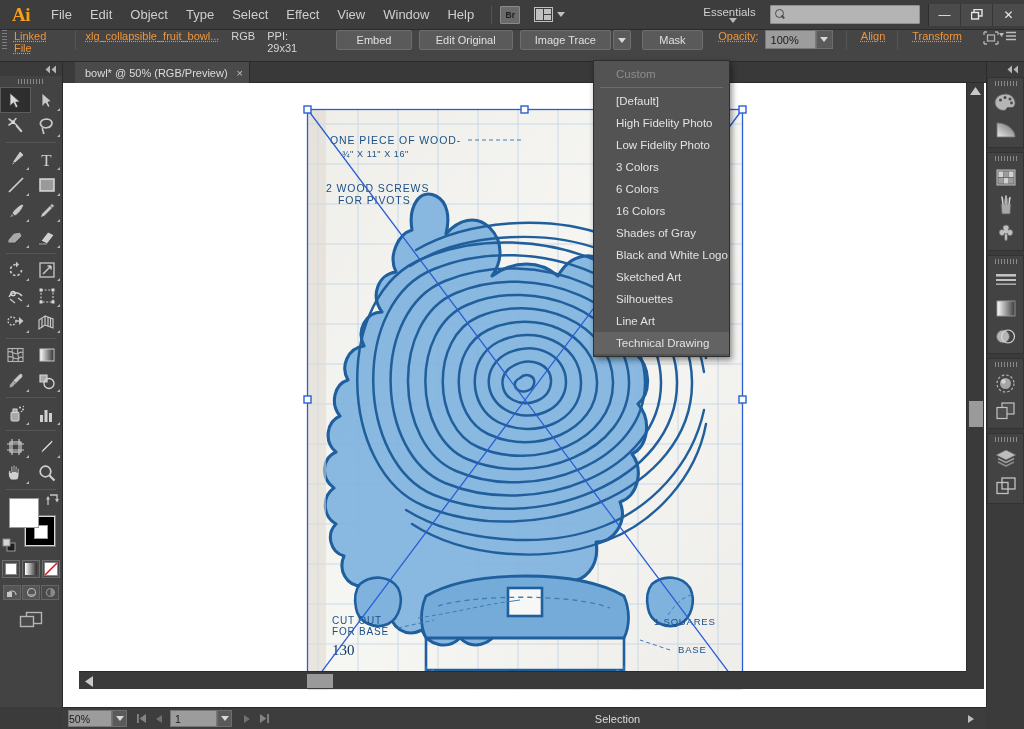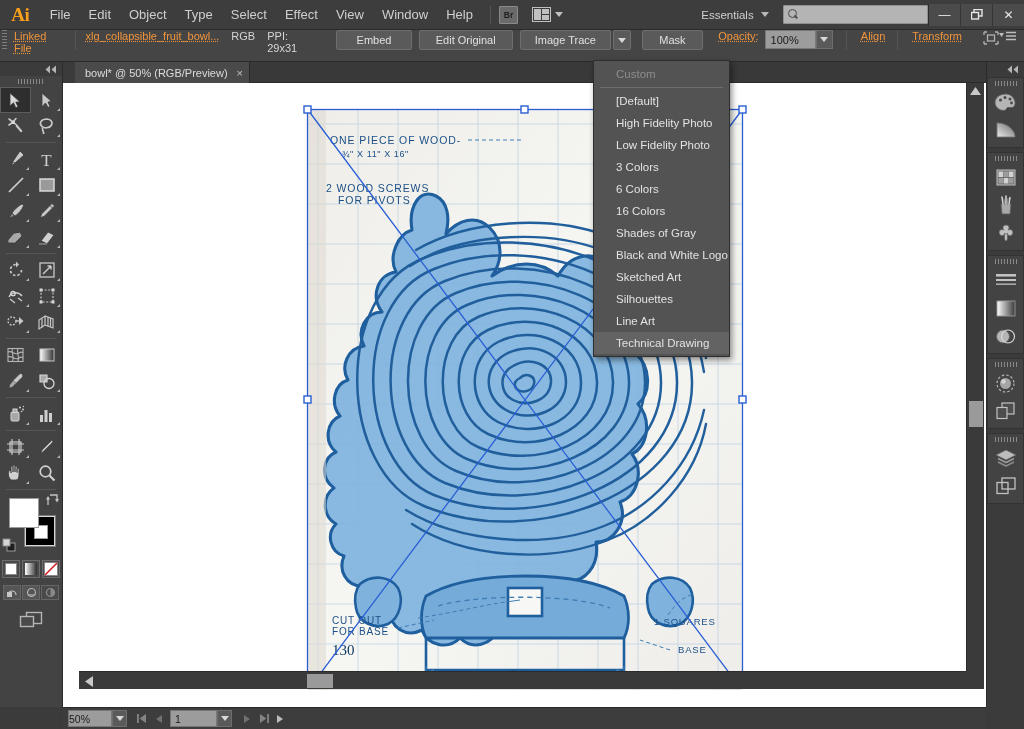--- a/index.html
+++ b/index.html
@@ -271,21 +271,21 @@
     <div class="menu-sep-v"></div>
     <div class="br-btn">Br</div>
     <div class="arrange-btn">
       <span class="arrange-icon">
           <i></i>
           <i></i>
           <i></i>
         </span>
       <span class="tri-down"></span>
     </div>
-    <div style="margin-left:138px;display:flex;align-items:center;">
+    <div style="margin-left:138px;display:flex;align-items:center;flex-direction:column;">
       <span class="ws-label">Essentials</span>
       <span class="tri-down" style="border-top-color:#b8b8b8;margin-left:7px;"></span>
     </div>
     <div class="search-box" style="margin-left:14px;">
       <span class="mag-icon"></span>
     </div>
     <div class="wincontrols">
       <div class="wc">—</div>
       <div class="wc">
         <svg width="12" height="11" viewBox="0 0 12 11">
@@ -977,20 +977,21 @@
     </div>
     <div class="nav-btn" style="margin-left:6px;">
       <span class="tri-r-dim"></span>
     </div>
     <div class="nav-btn">
       <svg width="10" height="9" viewBox="0 0 10 9">
           <path d="M1 0 L7.4 4.5 L1 9 Z" fill="#848484"></path>
           <rect x="8.2" y="0" width="1.8" height="9" fill="#848484"></rect>
         </svg>
     </div>
+    <div class="status-text">Selection</div>
     <div class="status-end">
       <span class="tri-r"></span>
     </div>
     <div style="width:7px;"></div>
   </div>
 
   <div class="dropdown">
     <div class="dd-item disabled">Custom</div>
     <div class="dd-sep"></div>
     <div class="dd-item">[Default]</div>

